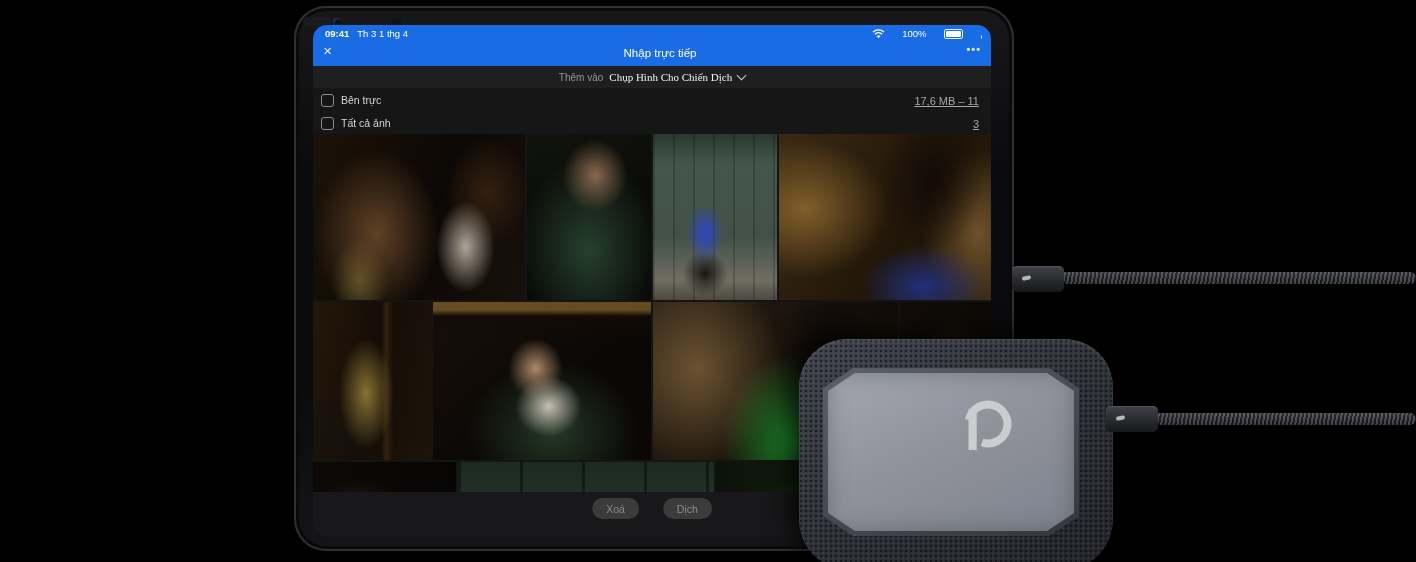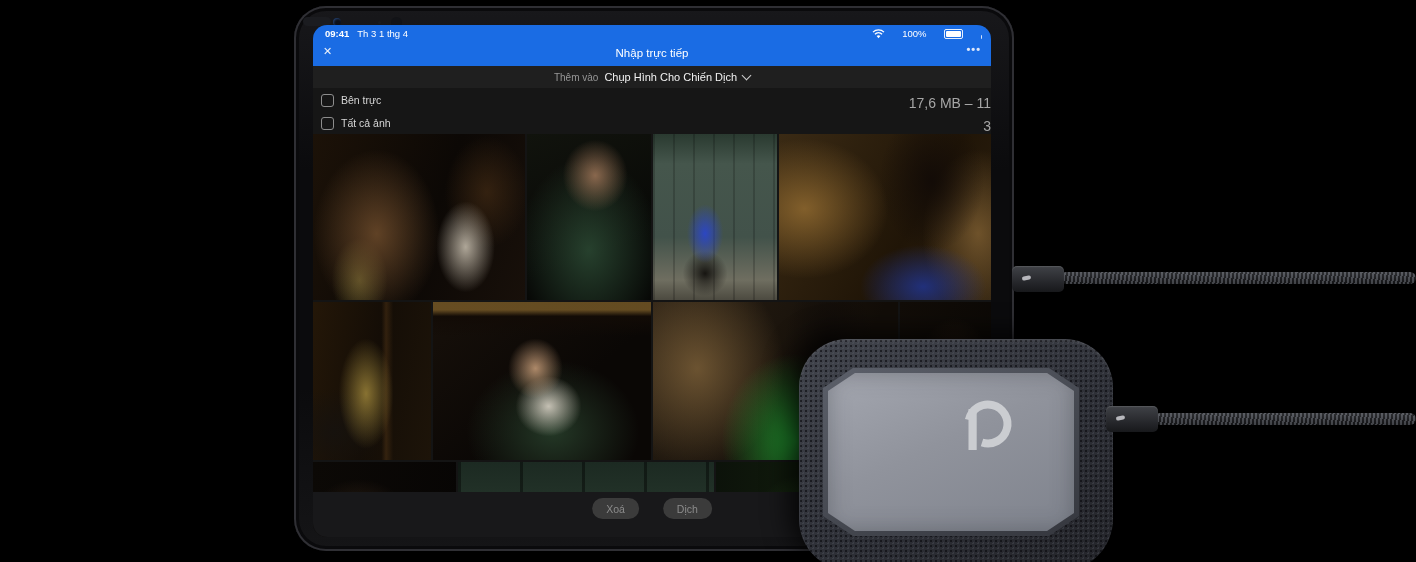--- a/index.html
+++ b/index.html
@@ -25,36 +25,36 @@
              font-size:9.5px;color:#fff;}
   .statusleft{position:absolute;left:12px;top:3px;display:flex;gap:8px;align-items:center;}
   .statusright{position:absolute;right:9px;top:3px;display:flex;gap:17px;align-items:flex-end;}
   .time{font-weight:bold;}
   .batt-body{width:17px;height:8px;border:1px solid rgba(255,255,255,.9);border-radius:2px;
              position:relative;}
   .batt-fill{position:absolute;left:1px;top:1px;bottom:1px;right:1px;background:#fff;border-radius:1px;}
   .batt-cap{width:1.5px;height:4px;background:rgba(255,255,255,.8);border-radius:0 1px 1px 0;margin-left:1px;}
   .navrow{left:0;top:17px;width:678px;height:24px;}
   .closeX{left:10px;top:3px;font-size:11px;font-weight:bold;color:#eef2fa;cursor:default;}
-  .navtitle{left:0;top:5px;width:678px;text-align:center;font-size:11.5px;color:#fff;}
+  .navtitle{left:8px;top:5px;width:678px;text-align:center;font-size:11.5px;color:#fff;}
   .moredots{right:10px;top:1px;font-size:11px;font-weight:bold;letter-spacing:1px;color:#dfe8fa;}
 
   .addto{left:0;top:41px;width:678px;height:22px;background:#1f1f1f;display:flex;
          align-items:center;justify-content:center;gap:6px;border-bottom:1px solid #0c0c0c;}
   .addto-label{font-size:10px;color:#969696;}
-  .addto-coll{font-size:11px;color:#f2f2f2;}
+  .addto-coll{font-size:11px;color:#f2f2f2;font-family:Liberation Serif, serif;}
   .chev{width:6px;height:6px;border-right:1.6px solid #cfcfcf;border-bottom:1.6px solid #cfcfcf;
         transform:rotate(45deg);margin-top:-3px;}
 
   .srcrow{left:0;width:678px;height:23px;background:#161616;}
   .row-ext{top:63px;} .row-all{top:86px;}
   .cbx{position:absolute;left:8px;top:6px;width:11px;height:11px;border:1.4px solid #8d8d8d;
        border-radius:3px;background:transparent;}
   .srclabel{position:absolute;left:28px;top:6px;font-size:10.5px;color:#d6d6d6;}
-  .srcval{position:absolute;right:0;top:7px;font-size:14px;color:#a6a6a6;}
+  .srcval{position:absolute;right:12px;top:7px;font-size:11px;color:#a6a6a6;text-decoration:underline;}
 
   
   .grid{left:0;top:0;width:678px;height:512px;}
   .ph{position:absolute;background-color:#0a0a0a;}
   .p11{background:
     radial-gradient(90px 120px at 30% 60%, rgba(122,84,48,.75), transparent 70%),
     radial-gradient(40px 60px at 22% 88%, rgba(160,150,70,.5), transparent 70%),
     radial-gradient(45px 70px at 72% 68%, rgba(214,205,188,.8), transparent 65%),
     radial-gradient(60px 80px at 82% 35%, rgba(75,48,22,.6), transparent 70%),
     linear-gradient(110deg,#1c1208 0%,#0c0805 55%,#18100a 100%);}

